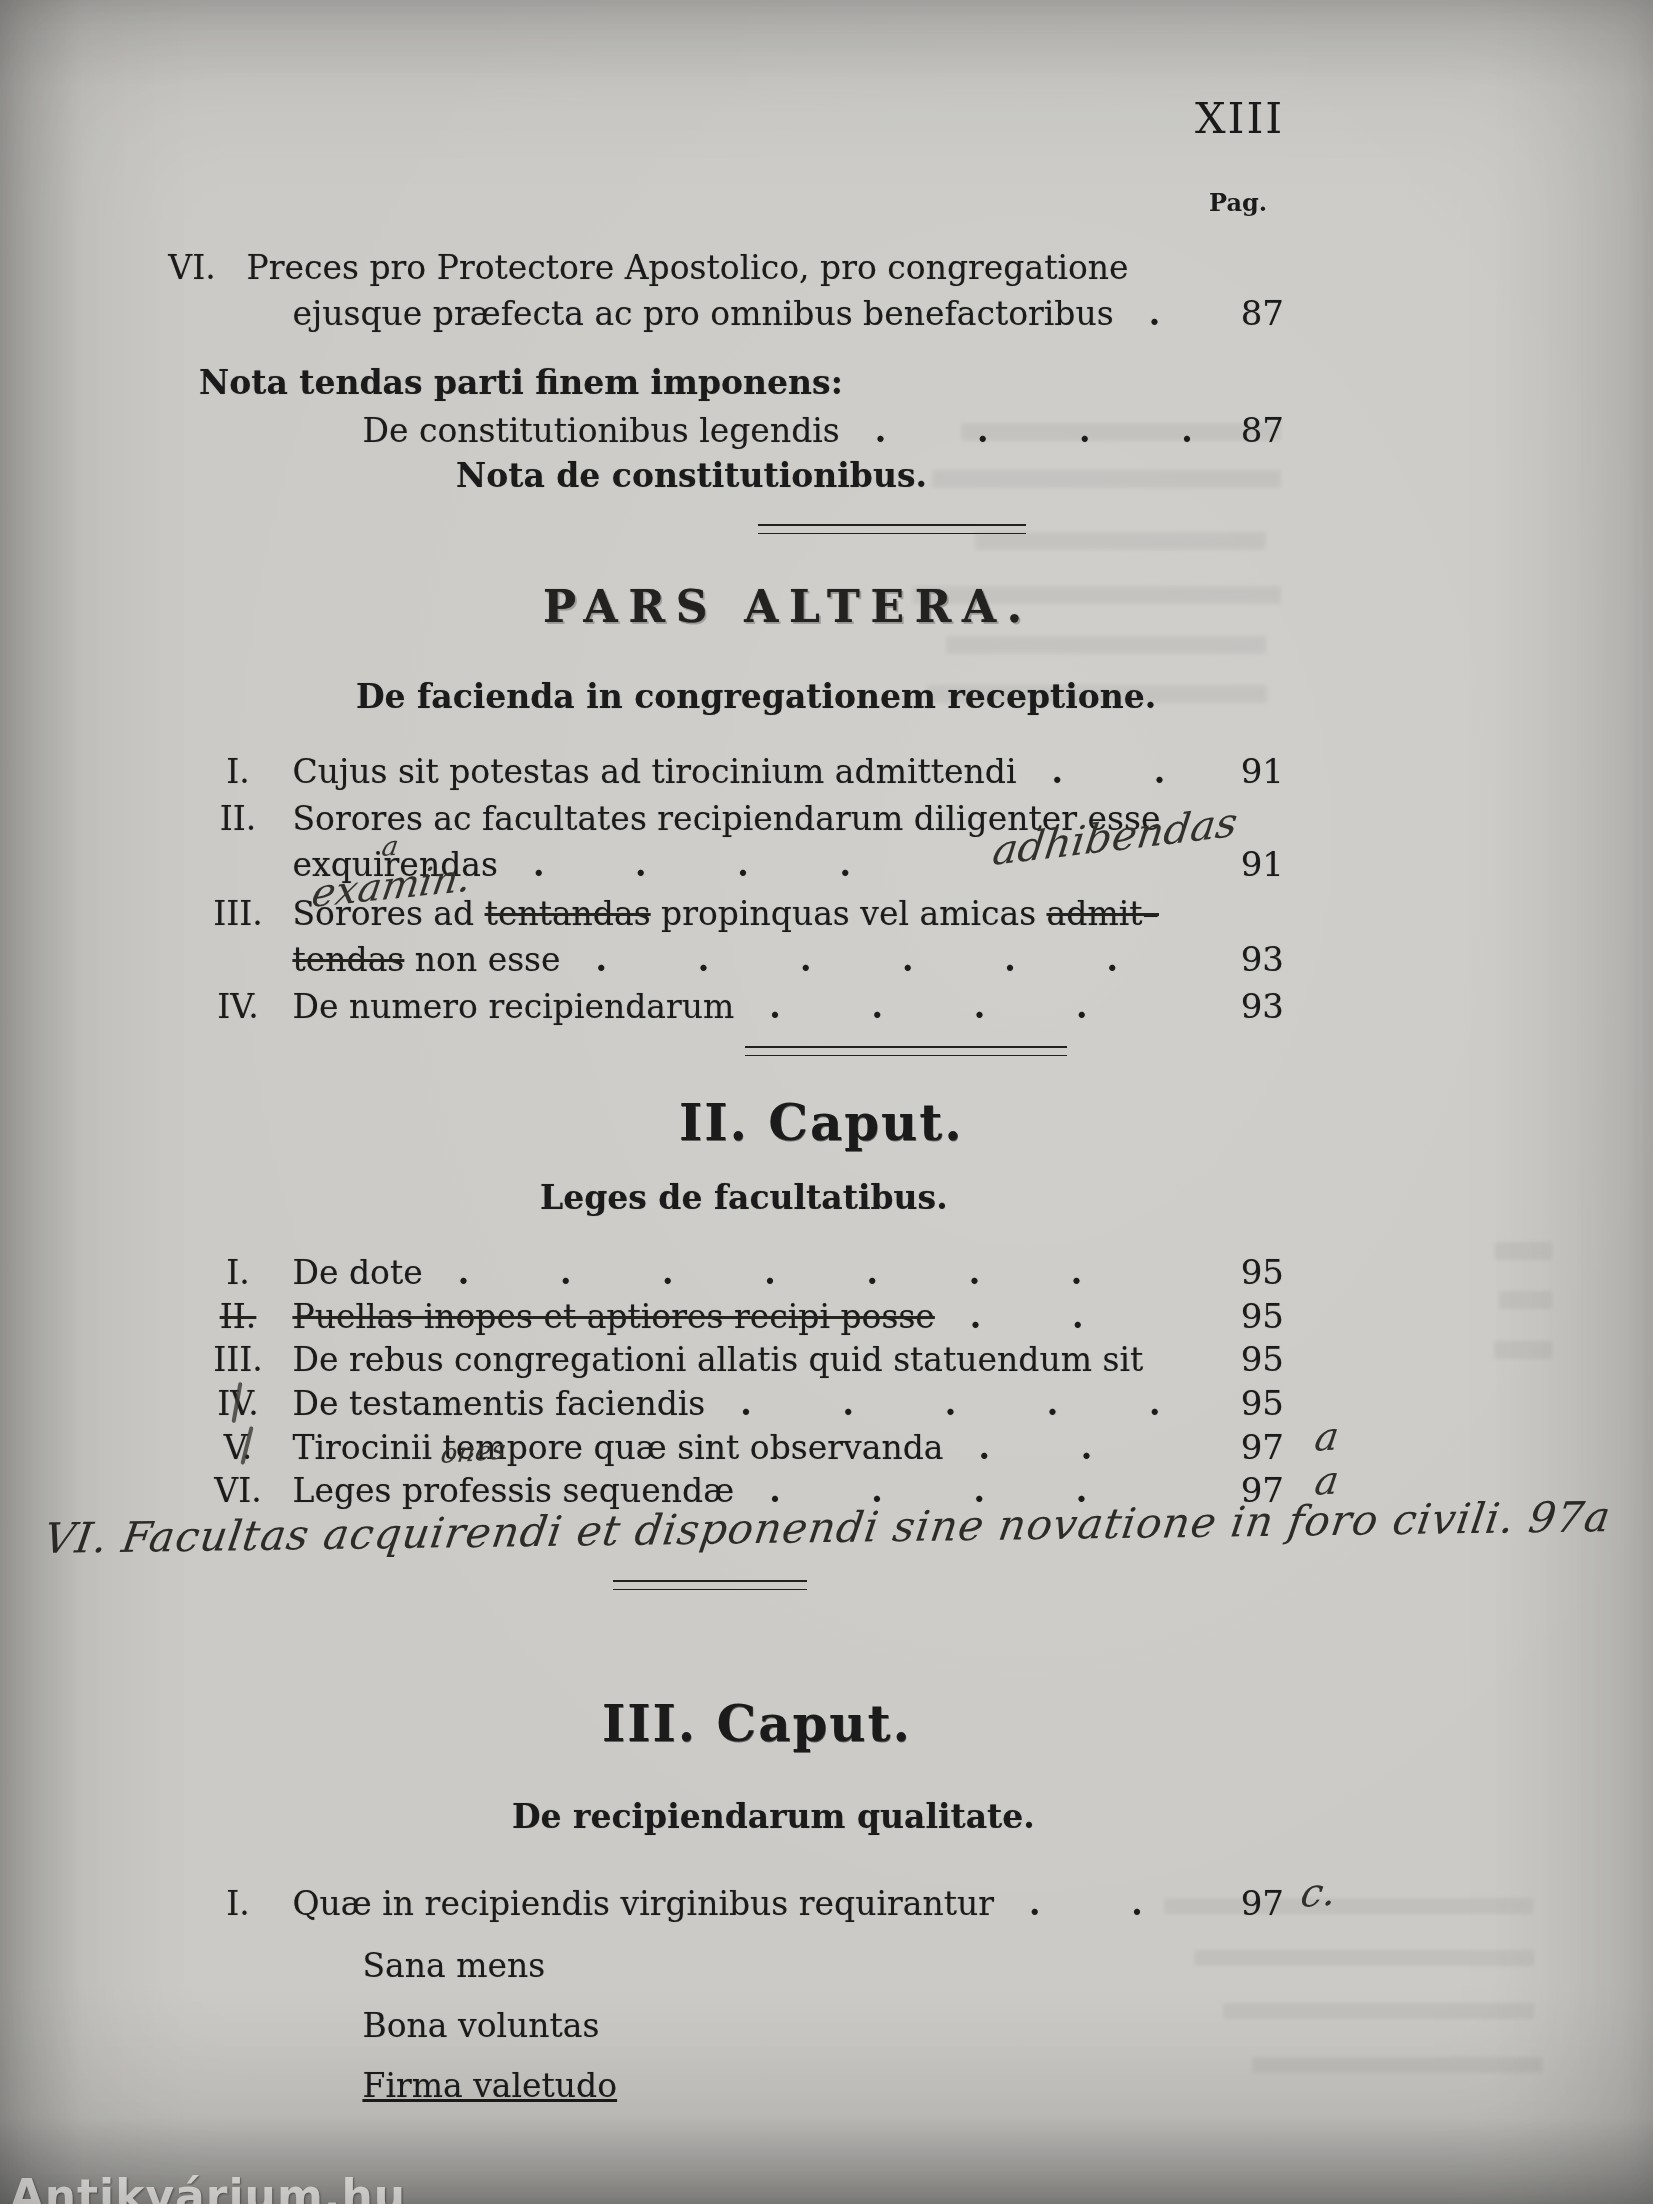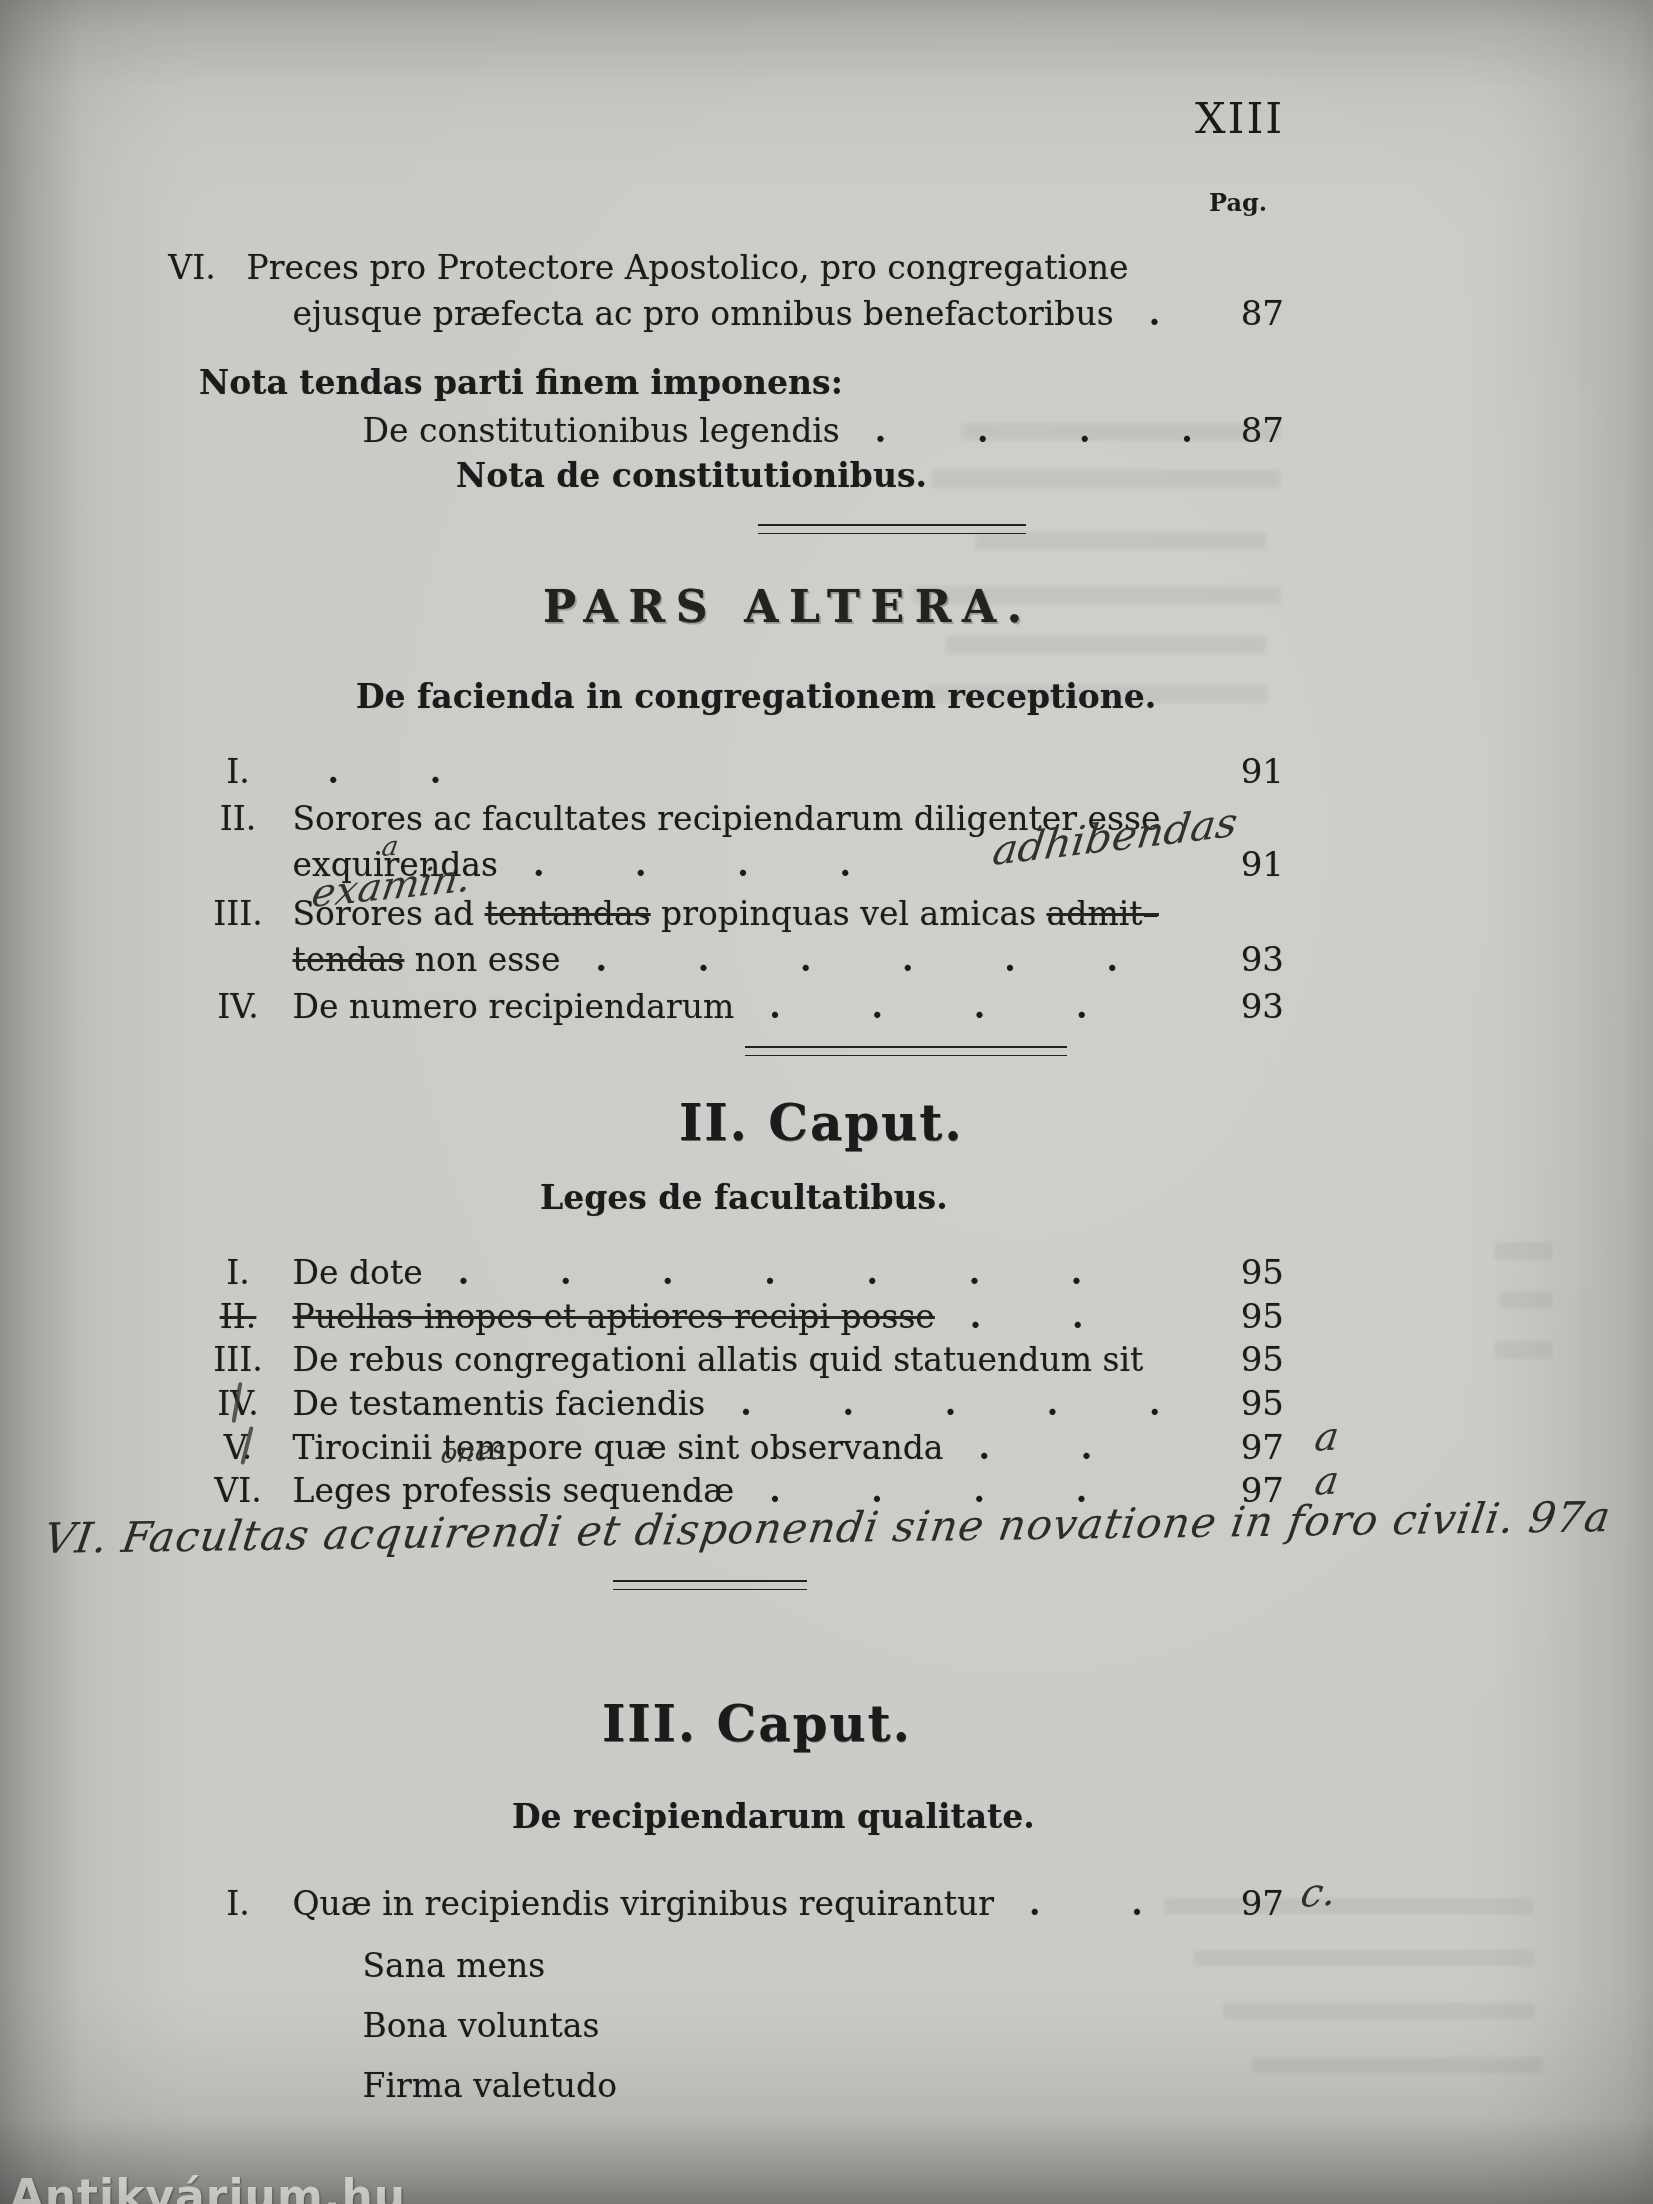--- a/index.html
+++ b/index.html
@@ -99,20 +99,21 @@
   </div>
   <div class="head" style="left:456px;top:454px;">Nota de constitutionibus.</div>
 
   <div class="divider" style="left:758px;top:524px;width:268px;"></div>
 
   <div class="pars" style="left:543px;top:582px;">PARS ALTERA.</div>
   <div class="head" style="left:356px;top:675px;">De facienda in congregationem receptione.</div>
 
   <div class="row" style="top:749px;">
     <span class="num">I.</span>
+    <span class="txt">Cujus sit potestas ad tirocinium admittendi</span>
     <span class="ldr">. .</span>
     <span class="pg">91</span>
   </div>
   <div class="row" style="top:796px;">
     <span class="num">II.</span>
     <span class="txt">Sorores ac facultates recipiendarum diligenter esse</span>
   </div>
   <div class="row" style="top:842px;">
     <span class="num"></span>
     <span class="txt">exquirendas</span>
@@ -196,21 +197,21 @@
   <div class="row" style="top:1943px;">
     <span class="num"></span>
     <span class="txt" style="margin-left:70px;">Sana mens</span>
   </div>
   <div class="row" style="top:2003px;">
     <span class="num"></span>
     <span class="txt" style="margin-left:70px;">Bona voluntas</span>
   </div>
   <div class="row" style="top:2063px;">
     <span class="num"></span>
-    <span class="txt" style="margin-left:70px;">Firma valetudo</span>
+    <span class="txt" style="margin-left:70px;text-decoration:underline;">Firma valetudo</span>
   </div>
 
   <span class="hw" style="left:380px;top:831px;font-size:27px;">a</span>
   <span class="hw" style="left:309px;top:871px;font-size:39px;transform:skewX(-14deg) rotate(-6deg);">examin.</span>
   <span class="hw" style="left:990px;top:827px;font-size:41px;transform:skewX(-14deg) rotate(-7deg);">adhibendas</span>
   <span class="hw" style="left:439px;top:1438px;font-size:27px;">ones</span>
   <span class="hw" style="left:1312px;top:1415px;font-size:39px;">a</span>
   <span class="hw" style="left:1312px;top:1459px;font-size:39px;">a</span>
   <span class="hw" style="left:1298px;top:1871px;font-size:39px;">c.</span>
   <div class="pen-stroke" style="left:235px;top:1382px;height:41px;transform:rotate(10deg);"></div>

